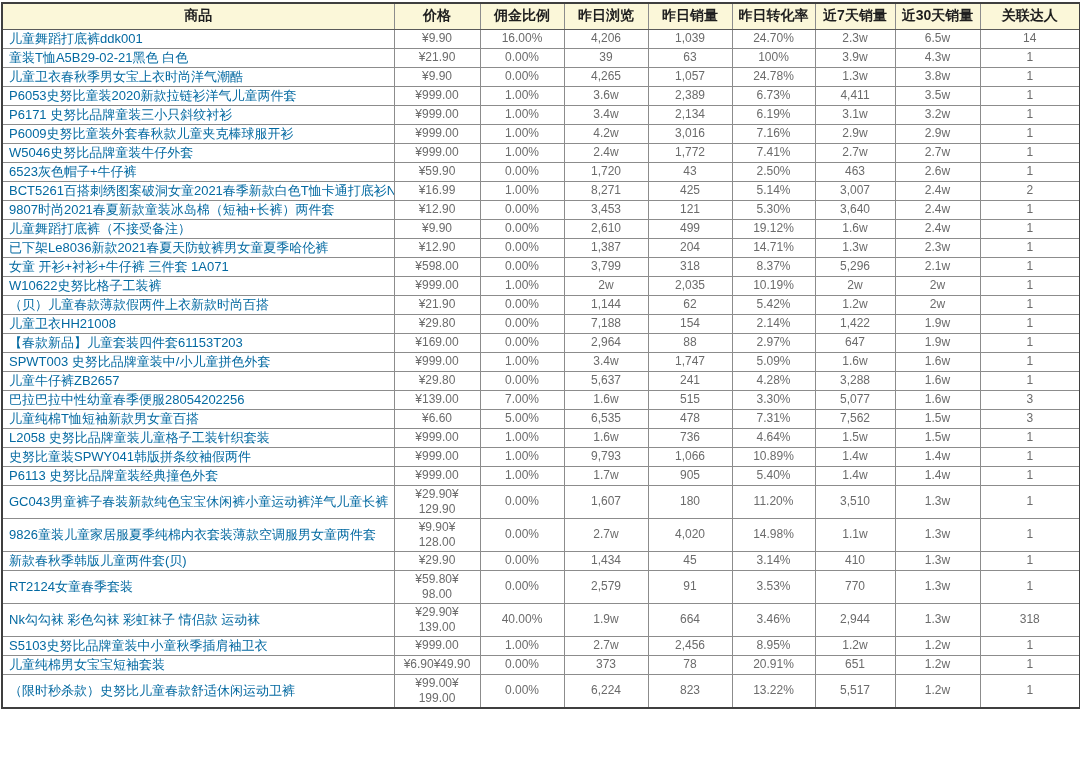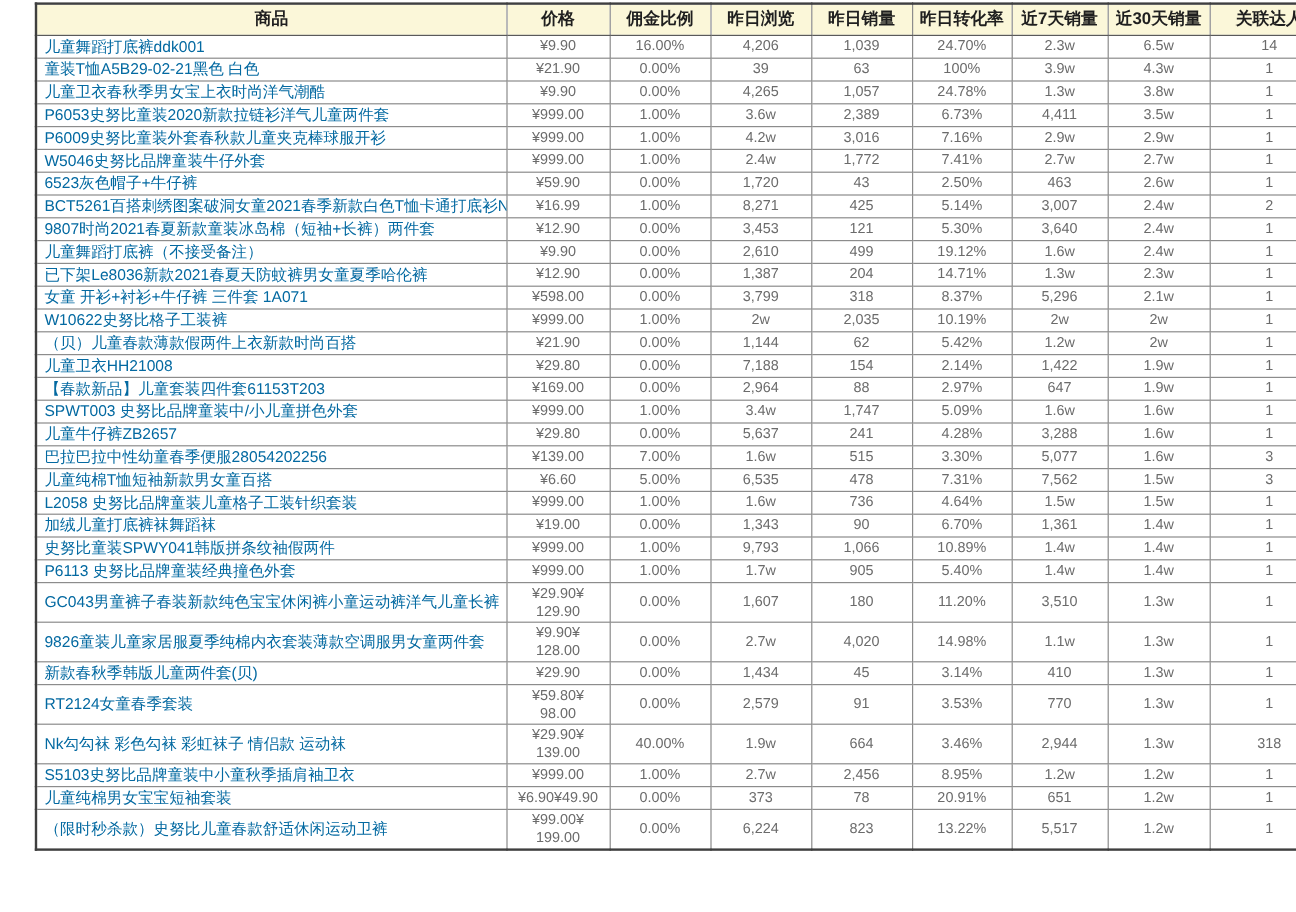--- a/index.html
+++ b/index.html
@@ -1,19 +1,19 @@
 <!DOCTYPE html>
 <html><head>
 <meta charset="utf-8">
 <style>
   html, body { margin: 0; padding: 0; background: #ffffff; }
   .wrap {
     width: 1080px; height: 760px; overflow: hidden; background: #ffffff;
     font-family: "Liberation Sans", "DejaVu Sans", sans-serif;
-    box-sizing: border-box; padding-top: 2px; padding-left: 28px;
+    box-sizing: border-box; padding-top: 2px;
   }
   table.product-table {
     border-collapse: collapse; table-layout: fixed; width: 1078px;
     border: 2px solid #3f3f3f; margin-left: 1px;
   }
   .product-table th, .product-table td {
     border: 1px solid #8c8c8c; vertical-align: middle;
     overflow: hidden; box-sizing: border-box;
   }
   .product-table thead th {
@@ -101,20 +101,31 @@
           <td class="col-price">¥999.00</td>
           <td class="col-commission">1.00%</td>
           <td class="col-views">3.6w</td>
           <td class="col-sales">2,389</td>
           <td class="col-conversion">6.73%</td>
           <td class="col-sales7">4,411</td>
           <td class="col-sales30">3.5w</td>
           <td class="col-influencers">1</td>
         </tr>
         <tr>
+          <td class="col-name"><a href="#" class="product-link">P6171 史努比品牌童装三小只斜纹衬衫</a></td>
+          <td class="col-price">¥999.00</td>
+          <td class="col-commission">1.00%</td>
+          <td class="col-views">3.4w</td>
+          <td class="col-sales">2,134</td>
+          <td class="col-conversion">6.19%</td>
+          <td class="col-sales7">3.1w</td>
+          <td class="col-sales30">3.2w</td>
+          <td class="col-influencers">1</td>
+        </tr>
+        <tr>
           <td class="col-name"><a href="#" class="product-link">P6009史努比童装外套春秋款儿童夹克棒球服开衫</a></td>
           <td class="col-price">¥999.00</td>
           <td class="col-commission">1.00%</td>
           <td class="col-views">4.2w</td>
           <td class="col-sales">3,016</td>
           <td class="col-conversion">7.16%</td>
           <td class="col-sales7">2.9w</td>
           <td class="col-sales30">2.9w</td>
           <td class="col-influencers">1</td>
         </tr>
@@ -285,31 +296,20 @@
         </tr>
         <tr>
           <td class="col-name"><a href="#" class="product-link">L2058 史努比品牌童装儿童格子工装针织套装</a></td>
           <td class="col-price">¥999.00</td>
           <td class="col-commission">1.00%</td>
           <td class="col-views">1.6w</td>
           <td class="col-sales">736</td>
           <td class="col-conversion">4.64%</td>
           <td class="col-sales7">1.5w</td>
           <td class="col-sales30">1.5w</td>
-          <td class="col-influencers">1</td>
-        </tr>
-        <tr>
-          <td class="col-name"><a href="#" class="product-link">加绒儿童打底裤袜舞蹈袜</a></td>
-          <td class="col-price">¥19.00</td>
-          <td class="col-commission">0.00%</td>
-          <td class="col-views">1,343</td>
-          <td class="col-sales">90</td>
-          <td class="col-conversion">6.70%</td>
-          <td class="col-sales7">1,361</td>
-          <td class="col-sales30">1.4w</td>
           <td class="col-influencers">1</td>
         </tr>
         <tr>
           <td class="col-name"><a href="#" class="product-link">史努比童装SPWY041韩版拼条纹袖假两件</a></td>
           <td class="col-price">¥999.00</td>
           <td class="col-commission">1.00%</td>
           <td class="col-views">9,793</td>
           <td class="col-sales">1,066</td>
           <td class="col-conversion">10.89%</td>
           <td class="col-sales7">1.4w</td>

